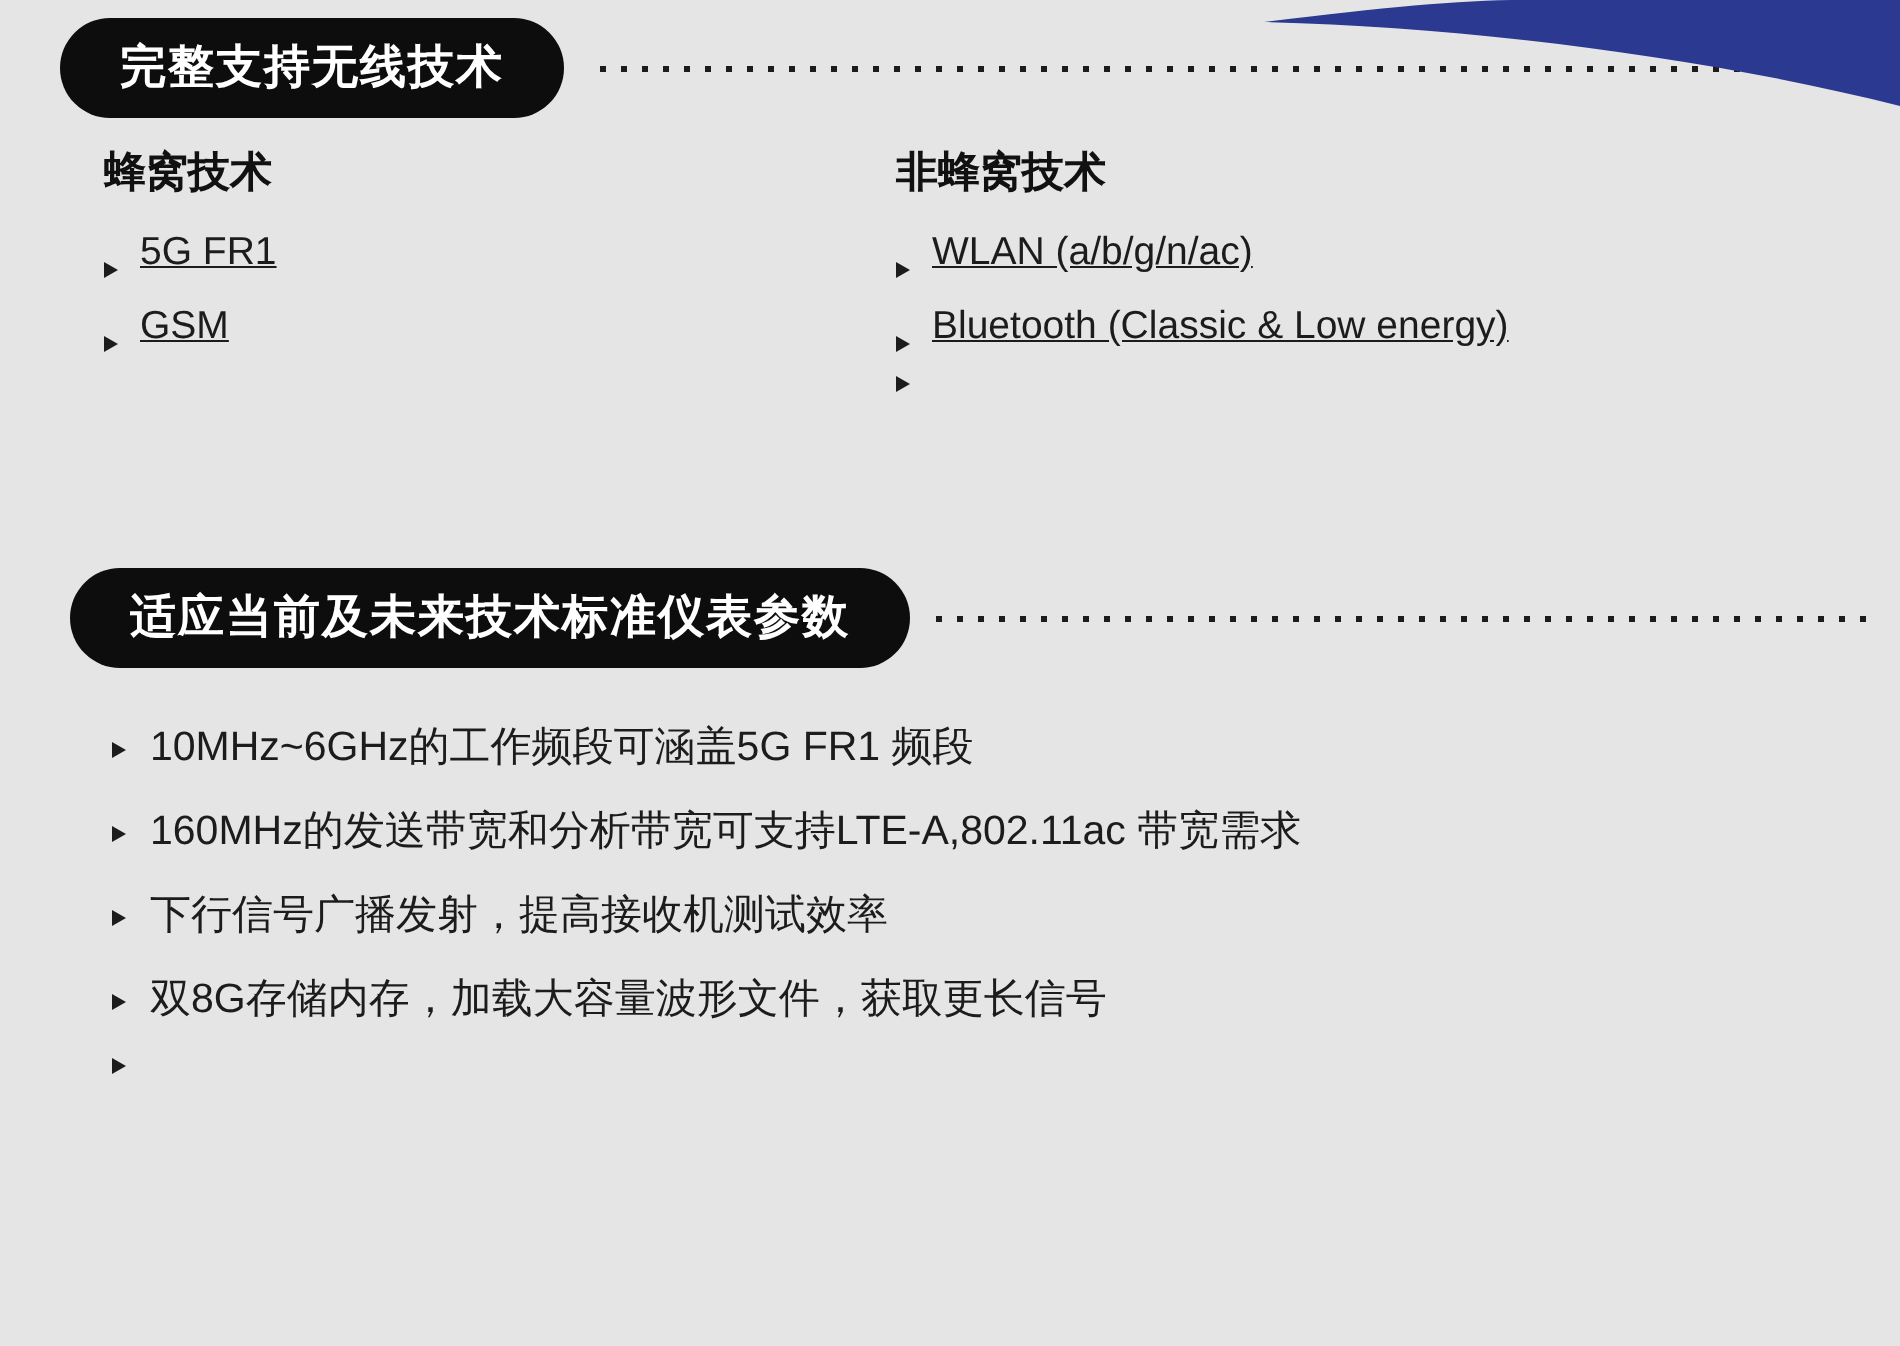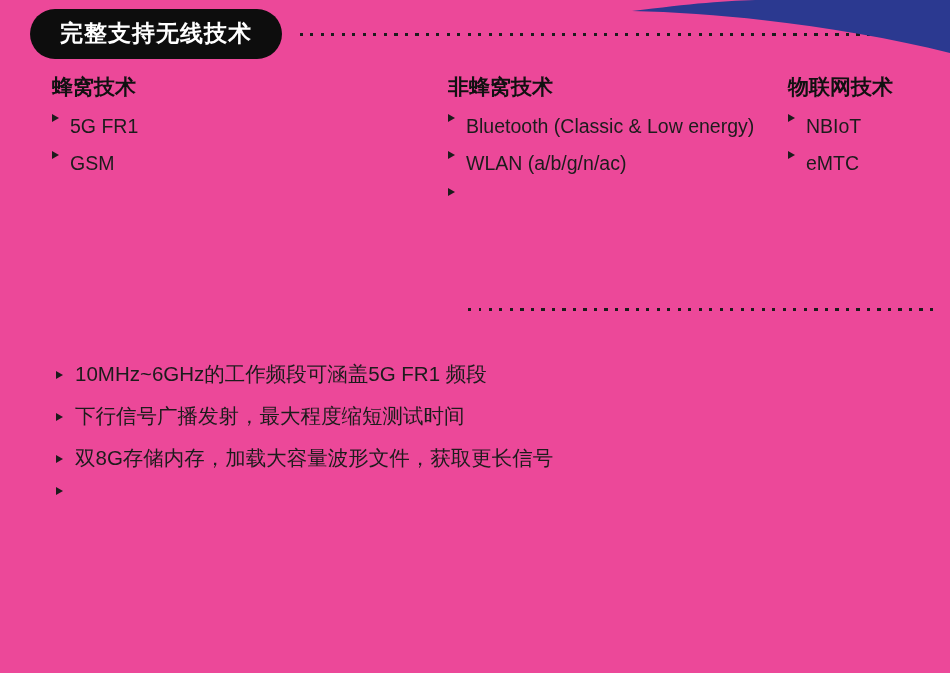--- a/index.html
+++ b/index.html
@@ -4,21 +4,21 @@
 <style>
   * { box-sizing: border-box; }
   html, body { margin: 0; padding: 0; }
   body {
     width: 950px; height: 673px;
     background: #ffffff;
     font-family: "Liberation Sans", "DejaVu Sans", sans-serif;
     color: #1c1c1c;
     overflow: hidden;
   }
-  .page { position: relative; width: 950px; height: 673px; background: #ec4899; }
+  .page { position: relative; width: 950px; height: 673px; background: #e5e5e5; }
 
   
   .swoosh { position: absolute; top: 0; left: 0; width: 950px; height: 60px; z-index: 3; pointer-events: none; }
 
   
   .pill {
     position: absolute;
     background: #0d0d0d;
     color: #ffffff;
     font-weight: bold;
@@ -42,21 +42,21 @@
   .dots-1 { left: 300px; right: 8px; top: 33px; }
   .dots-2 { left: 468px; right: 10px; top: 308px; }
 
   
   .col { position: absolute; top: 74px; }
   .col-1 { left: 52px; }
   .col-2 { left: 448px; }
   .col-3 { left: 788px; }
   .col h3 { margin: 0 0 13px 0; font-size: 21px; line-height: 26px; font-weight: bold; color: #111; }
   ul.items { list-style: none; margin: 0; padding: 0; }
-  .col ul.items li { font-size: 19.5px; line-height: 26px; margin-bottom: 11px; display: flex; align-items: flex-start; white-space: nowrap; }
+  .col ul.items li { font-size: 19.5px; line-height: 26px; margin-bottom: 11px; display: flex; align-items: flex-end; white-space: nowrap; text-decoration: underline; }
 
   
   .tri {
     flex: 0 0 auto;
     width: 0; height: 0;
     border-left: 7px solid #1c1c1c;
     border-top: 4.5px solid transparent;
     border-bottom: 4.5px solid transparent;
     margin-right: 11px;
     margin-top: 1px;
@@ -93,57 +93,51 @@
           <span>GSM</span>
         </li>
     </ul>
   </div>
 
   <div class="col col-2">
     <h3>非蜂窝技术</h3>
     <ul class="items">
       <li>
           <span class="tri"></span>
-          <span>Bluetooth (Classic &amp; Low energy)</span>
+          <span>WLAN (a/b/g/n/ac)</span>
         </li>
       <li>
           <span class="tri"></span>
-          <span>WLAN (a/b/g/n/ac)</span>
+          <span>Bluetooth (Classic &amp; Low energy)</span>
         </li>
       <li>
           <span class="tri"></span>
         </li>
     </ul>
   </div>
 
-  <div class="col col-3">
-    <h3>物联网技术</h3>
-    <ul class="items">
-      <li>
-          <span class="tri"></span>
-          <span>NBIoT</span>
-        </li>
-      <li>
-          <span class="tri"></span>
-          <span>eMTC</span>
-        </li>
-    </ul>
-  </div>
 
   <div class="dots dots-2"></div>
+  <div class="pill pill-2">
+    <span>适应当前及未来技术标准仪表参数</span>
+  </div>
 
   <div class="features">
     <ul class="items">
       <li>
           <span class="tri"></span>
           <span>10MHz~6GHz的工作频段可涵盖5G FR1 频段</span>
         </li>
       <li>
           <span class="tri"></span>
-          <span>下行信号广播发射，最大程度缩短测试时间</span>
+          <span>160MHz的发送带宽和分析带宽可支持LTE-A,802.11ac 带宽需求</span>
+        </li>
+      <li>
+          <span class="tri"></span>
+          <span>下行信号广播发射，提高接收机测试效率</span>
         </li>
       <li>
           <span class="tri"></span>
           <span>双8G存储内存，加载大容量波形文件，获取更长信号</span>
         </li>
       <li>
           <span class="tri"></span>
         </li>
     </ul>
   </div>

